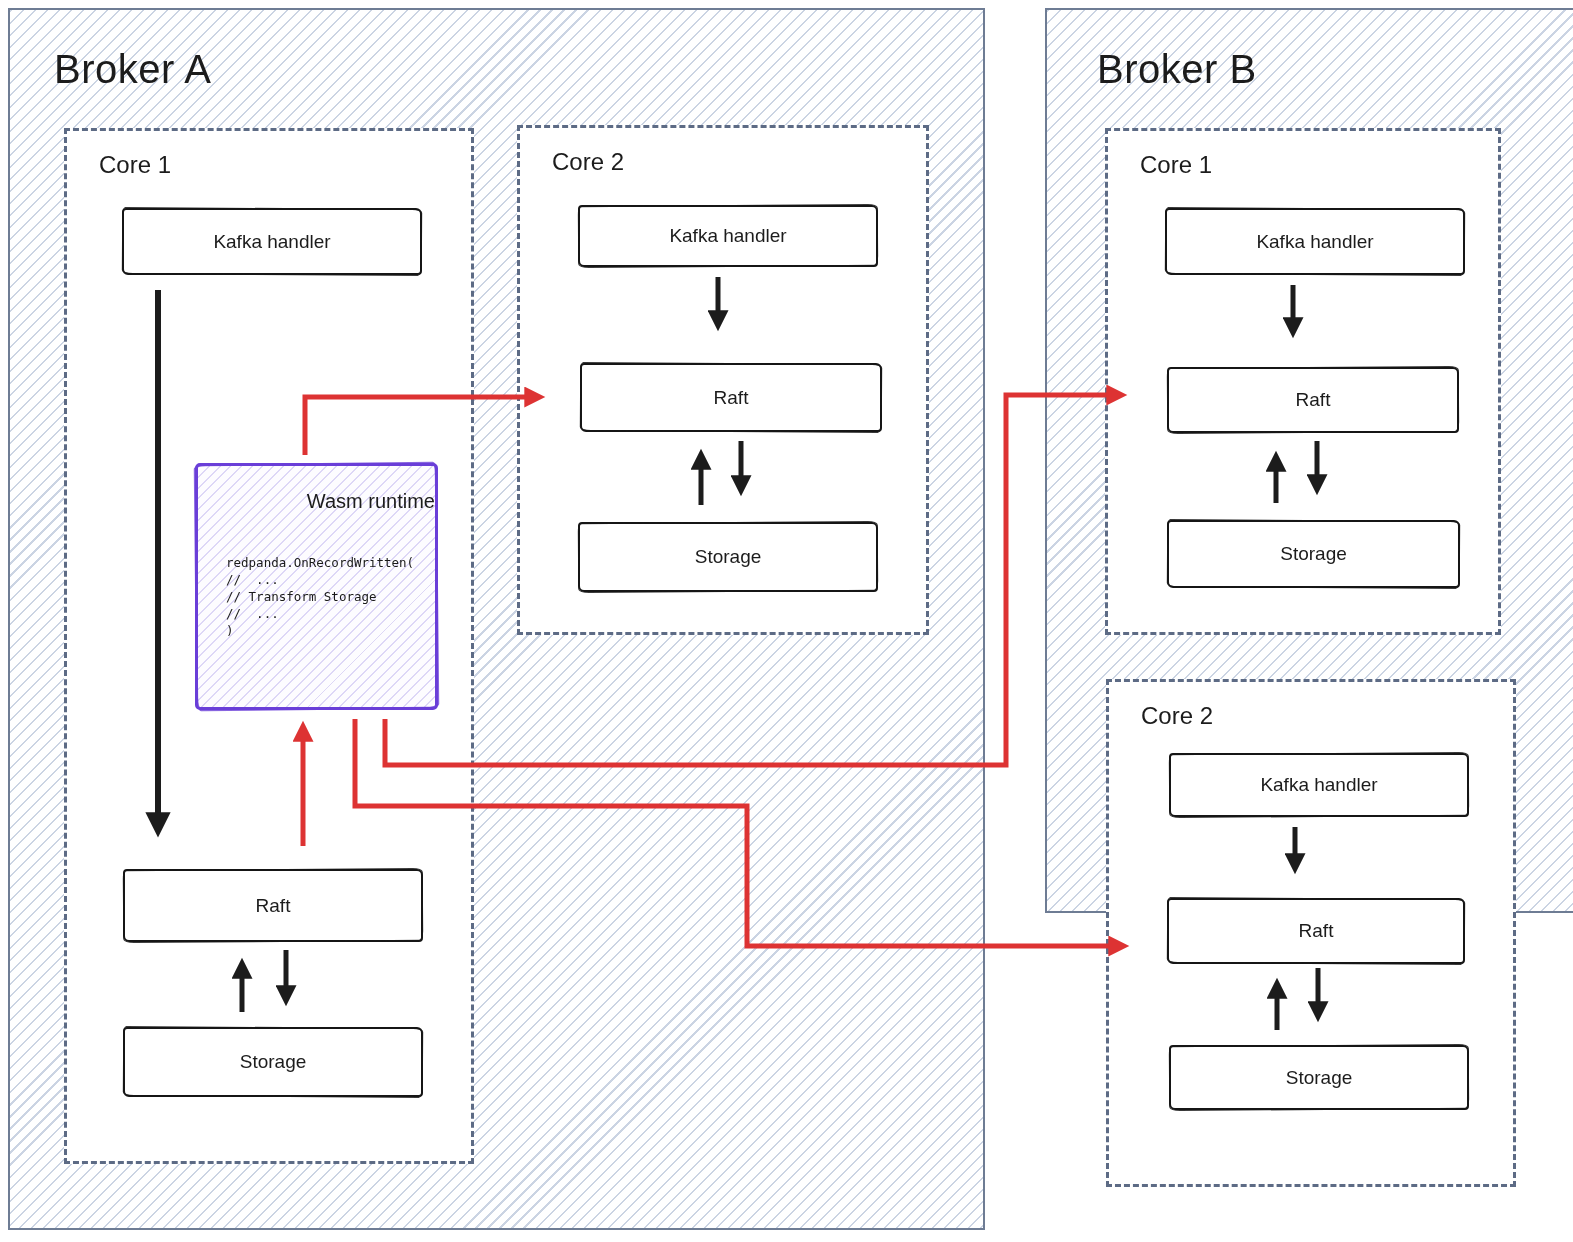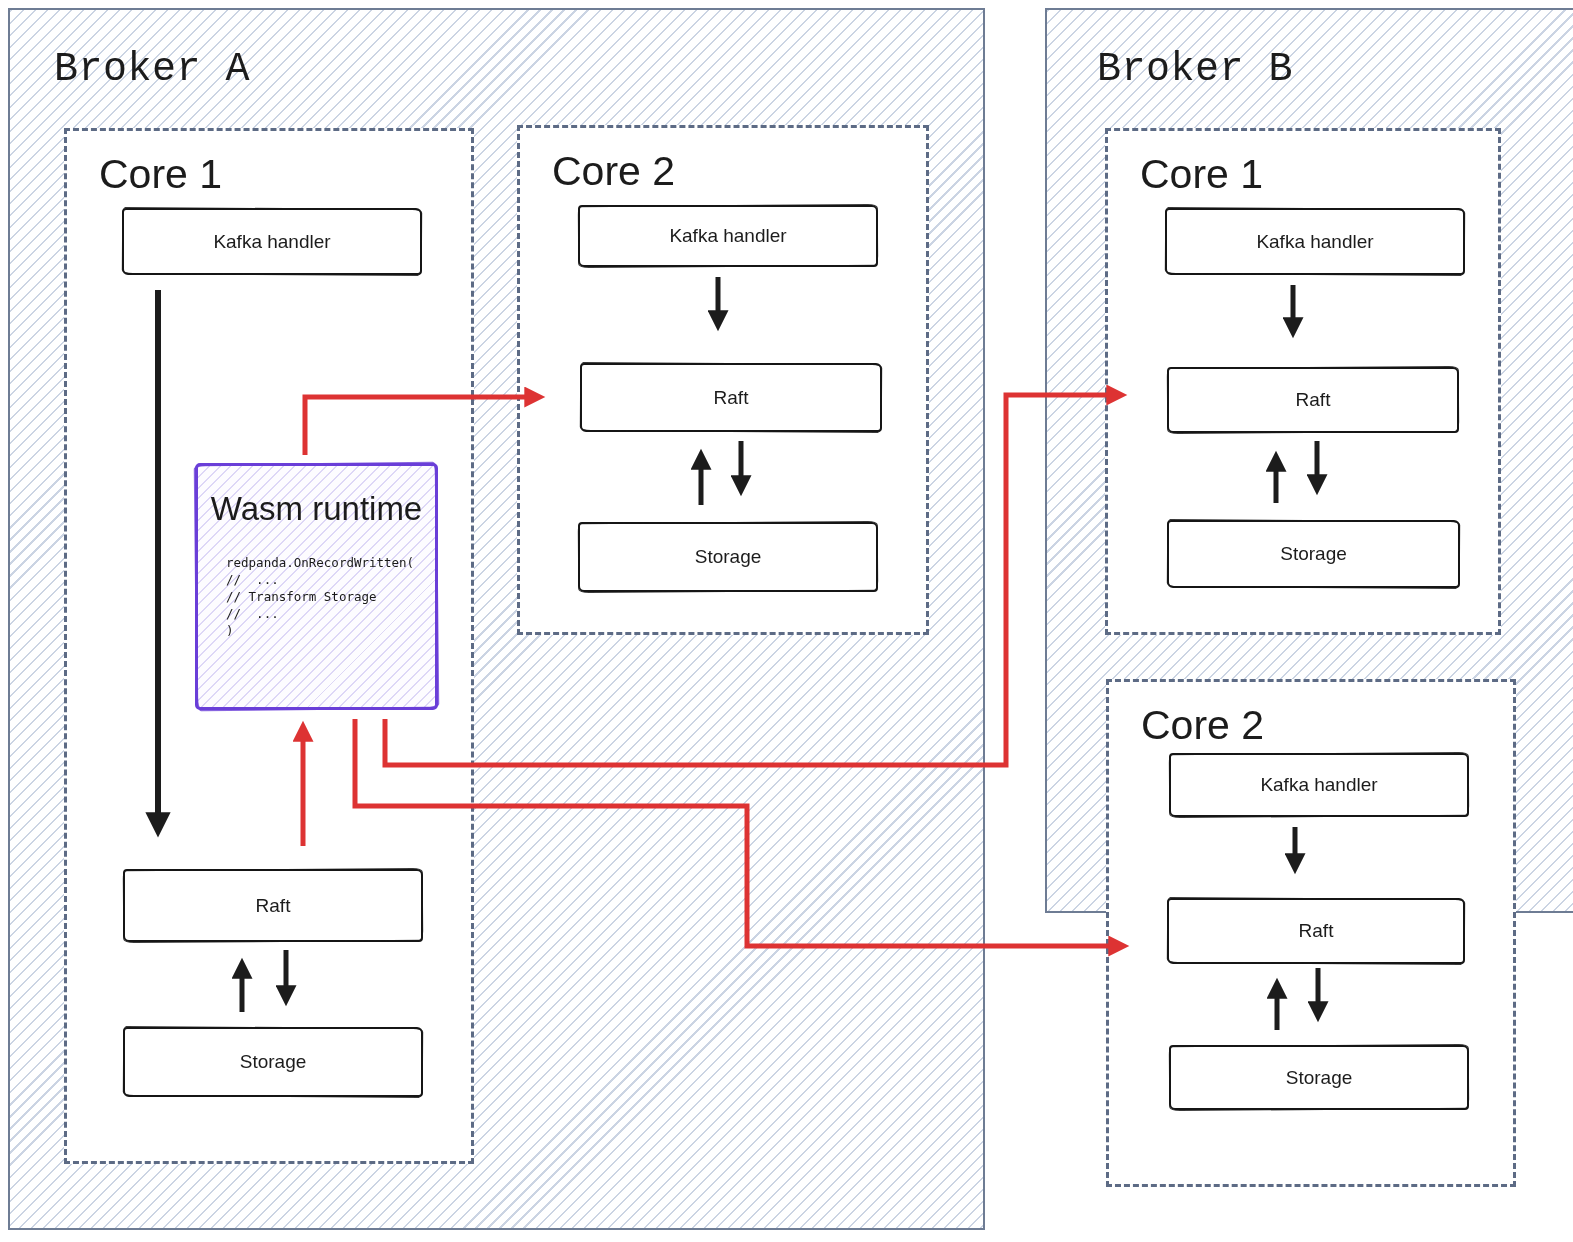--- a/index.html
+++ b/index.html
@@ -10,28 +10,28 @@
   }
   
   .broker{
     position:absolute;
     border:2.5px solid #6e7c94;
     background:
       repeating-linear-gradient(135deg, rgba(175,189,212,.65) 0 1.5px, rgba(0,0,0,0) 1.5px 8.5px),
       #fff;
   }
   .broker-title{
-    position:absolute;font-size:40px;letter-spacing:.5px;color:#1c1c1c;white-space:nowrap;font-family:Liberation Mono, monospace;
+    position:absolute;font-size:40px;letter-spacing:.5px;color:#1c1c1c;white-space:nowrap;
   }
   
   .core{
     position:absolute;background:#fff;border:3px dashed #5d6b85;
   }
   .core-label{
-    position:absolute;left:32px;top:20px;font-size:41px;color:#1c1c1c;white-space:nowrap;
+    position:absolute;left:32px;top:20px;font-size:24px;color:#1c1c1c;white-space:nowrap;
   }
   
   .box{
     position:absolute;background:#fff;border:2.5px solid #161616;
     border-radius:4px 6px 4px 6px;
     display:flex;align-items:center;justify-content:center;
     font-size:19px;color:#1c1c1c;
   }
   .box::after{
     content:"";position:absolute;inset:-2px;pointer-events:none;
@@ -48,22 +48,22 @@
       repeating-linear-gradient(135deg, rgba(140,120,225,.28) 0 1.4px, rgba(0,0,0,0) 1.4px 7.5px),
       #fdfcff;
   }
   .wasm::after{
     content:"";position:absolute;inset:-3px;pointer-events:none;
     border:2px solid rgba(106,63,216,.8);
     border-radius:12px 4px 14px 5px / 5px 12px 5px 14px;
     transform:rotate(-.6deg);
   }
   .wasm-title{
-    position:absolute;top:24px;left:0;right:0;text-align:center;
-    font-size:33px;color:#1c1c1c;
+    position:absolute;top:24px;left:0;right:0;text-align:right;
+    font-size:20px;color:#1c1c1c;
   }
   .wasm-code{
     position:absolute;left:28px;top:88px;
     font-family:"DejaVu Sans Mono", monospace;
     font-size:12.5px;font-weight:normal;line-height:17px;color:#1a1a1a;
   }
   .wasm-code div{white-space:pre;}
   
   .overlay{position:absolute;left:0;top:0;pointer-events:none;}
 </style>

